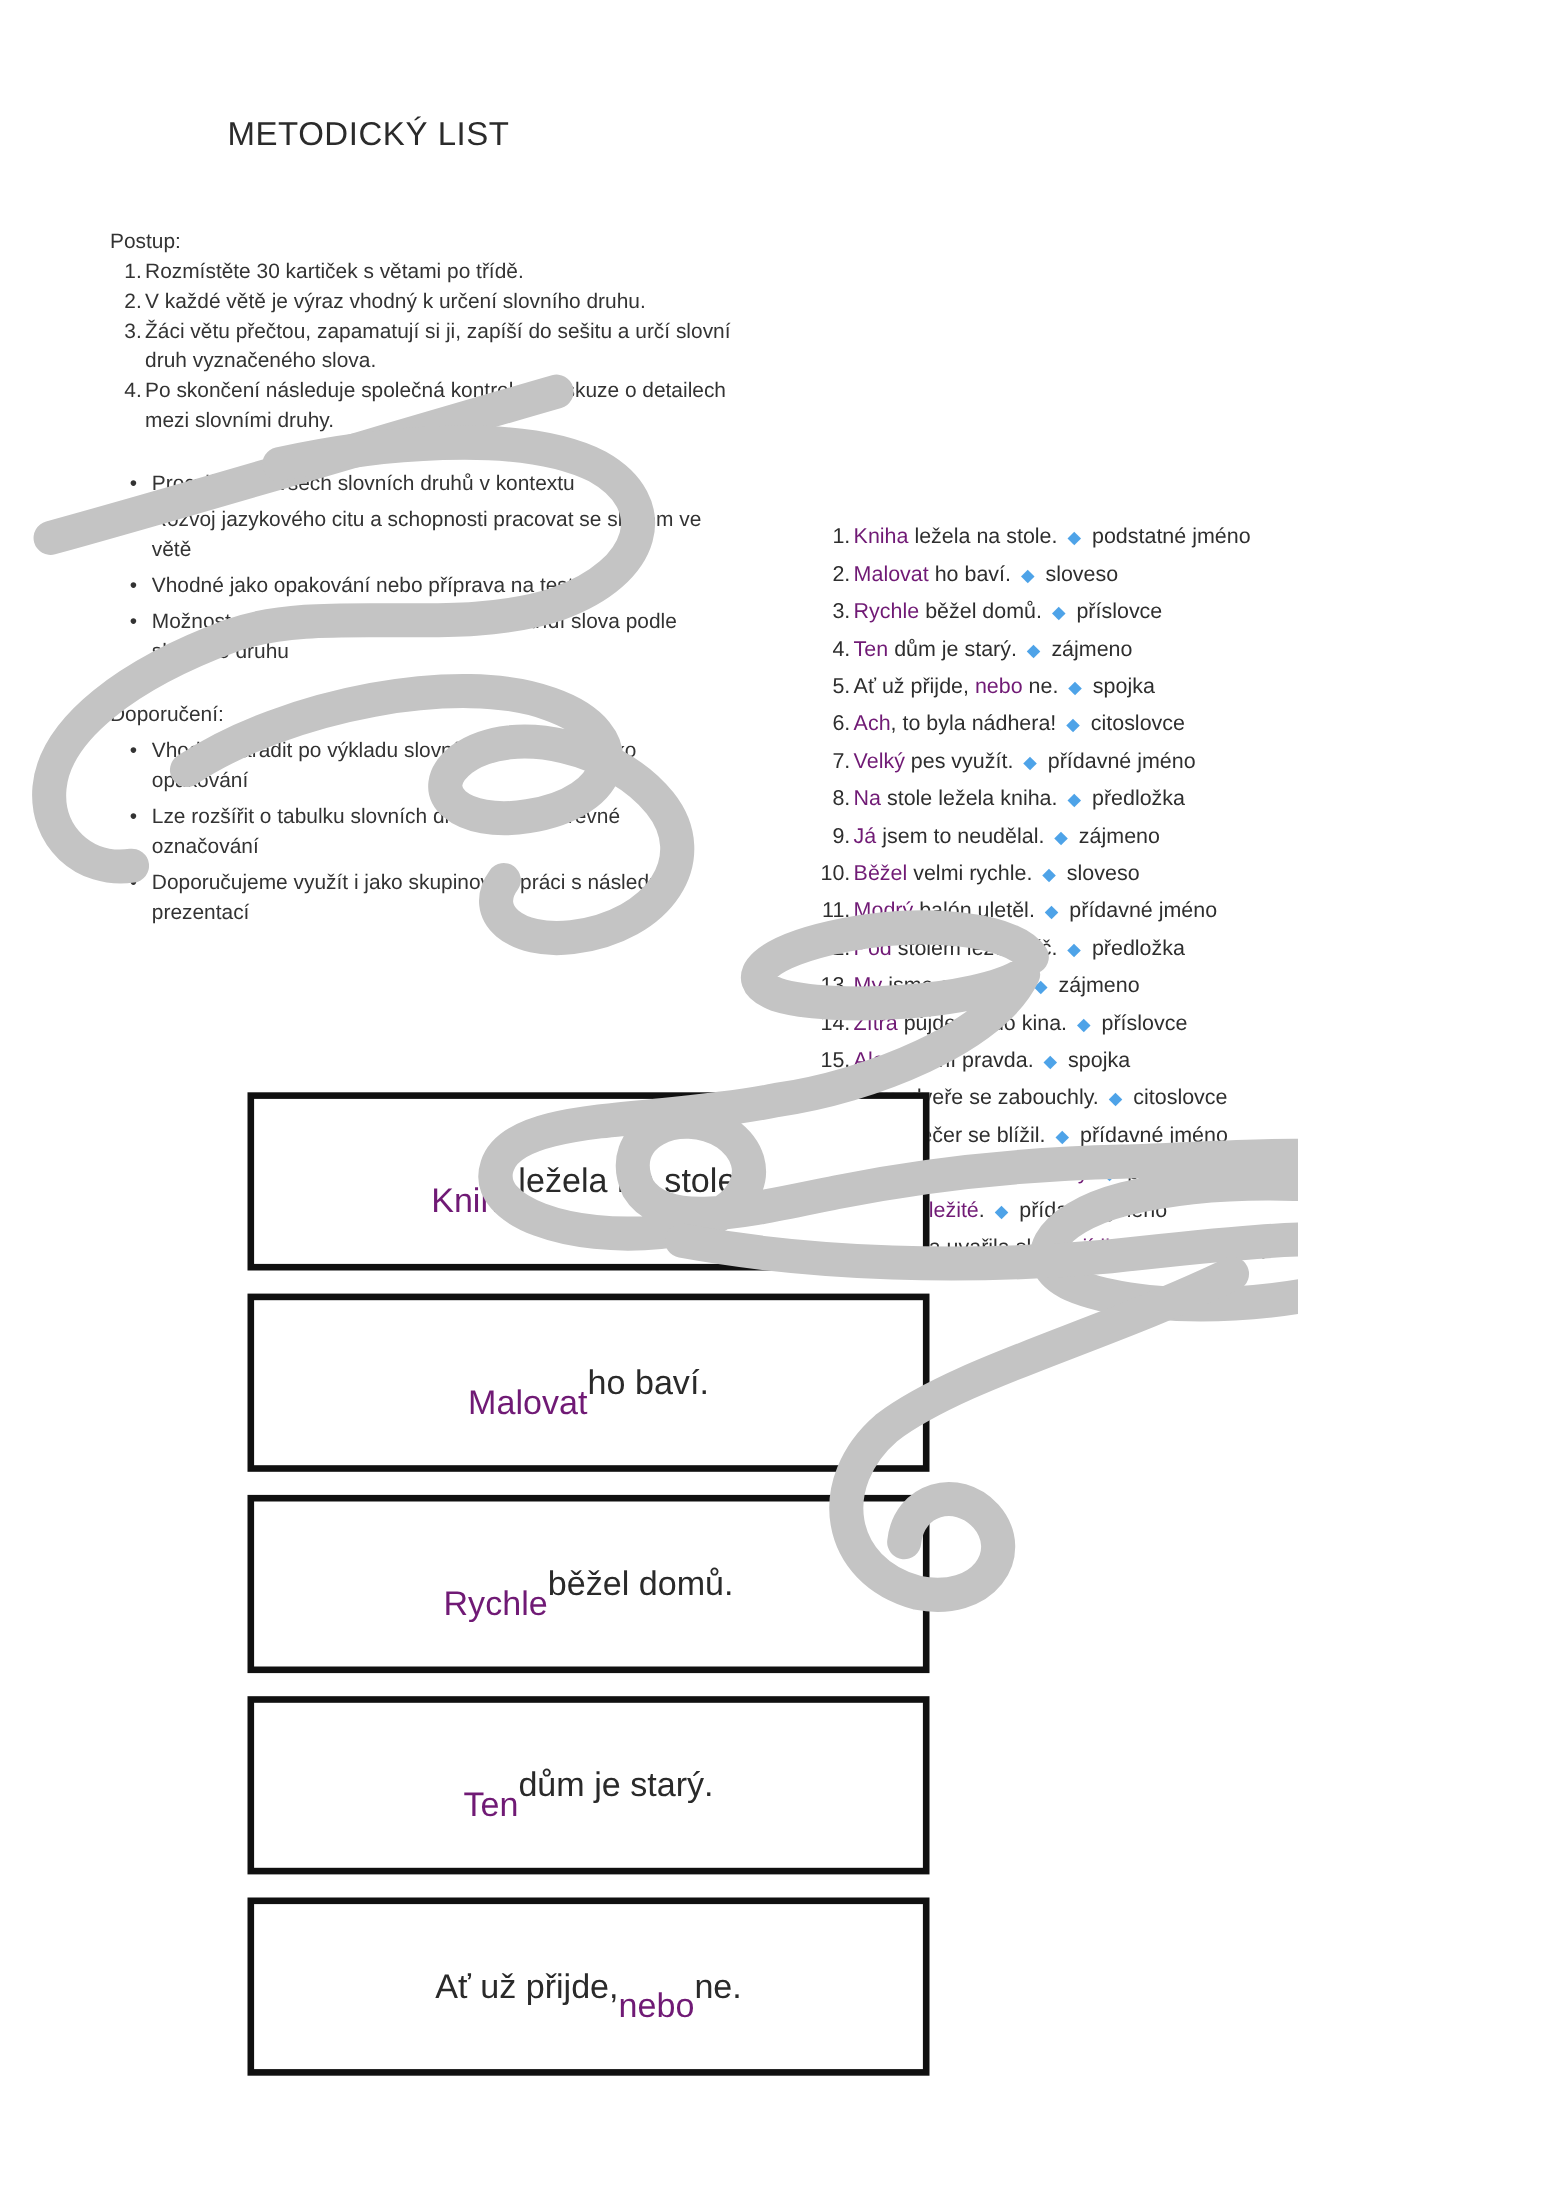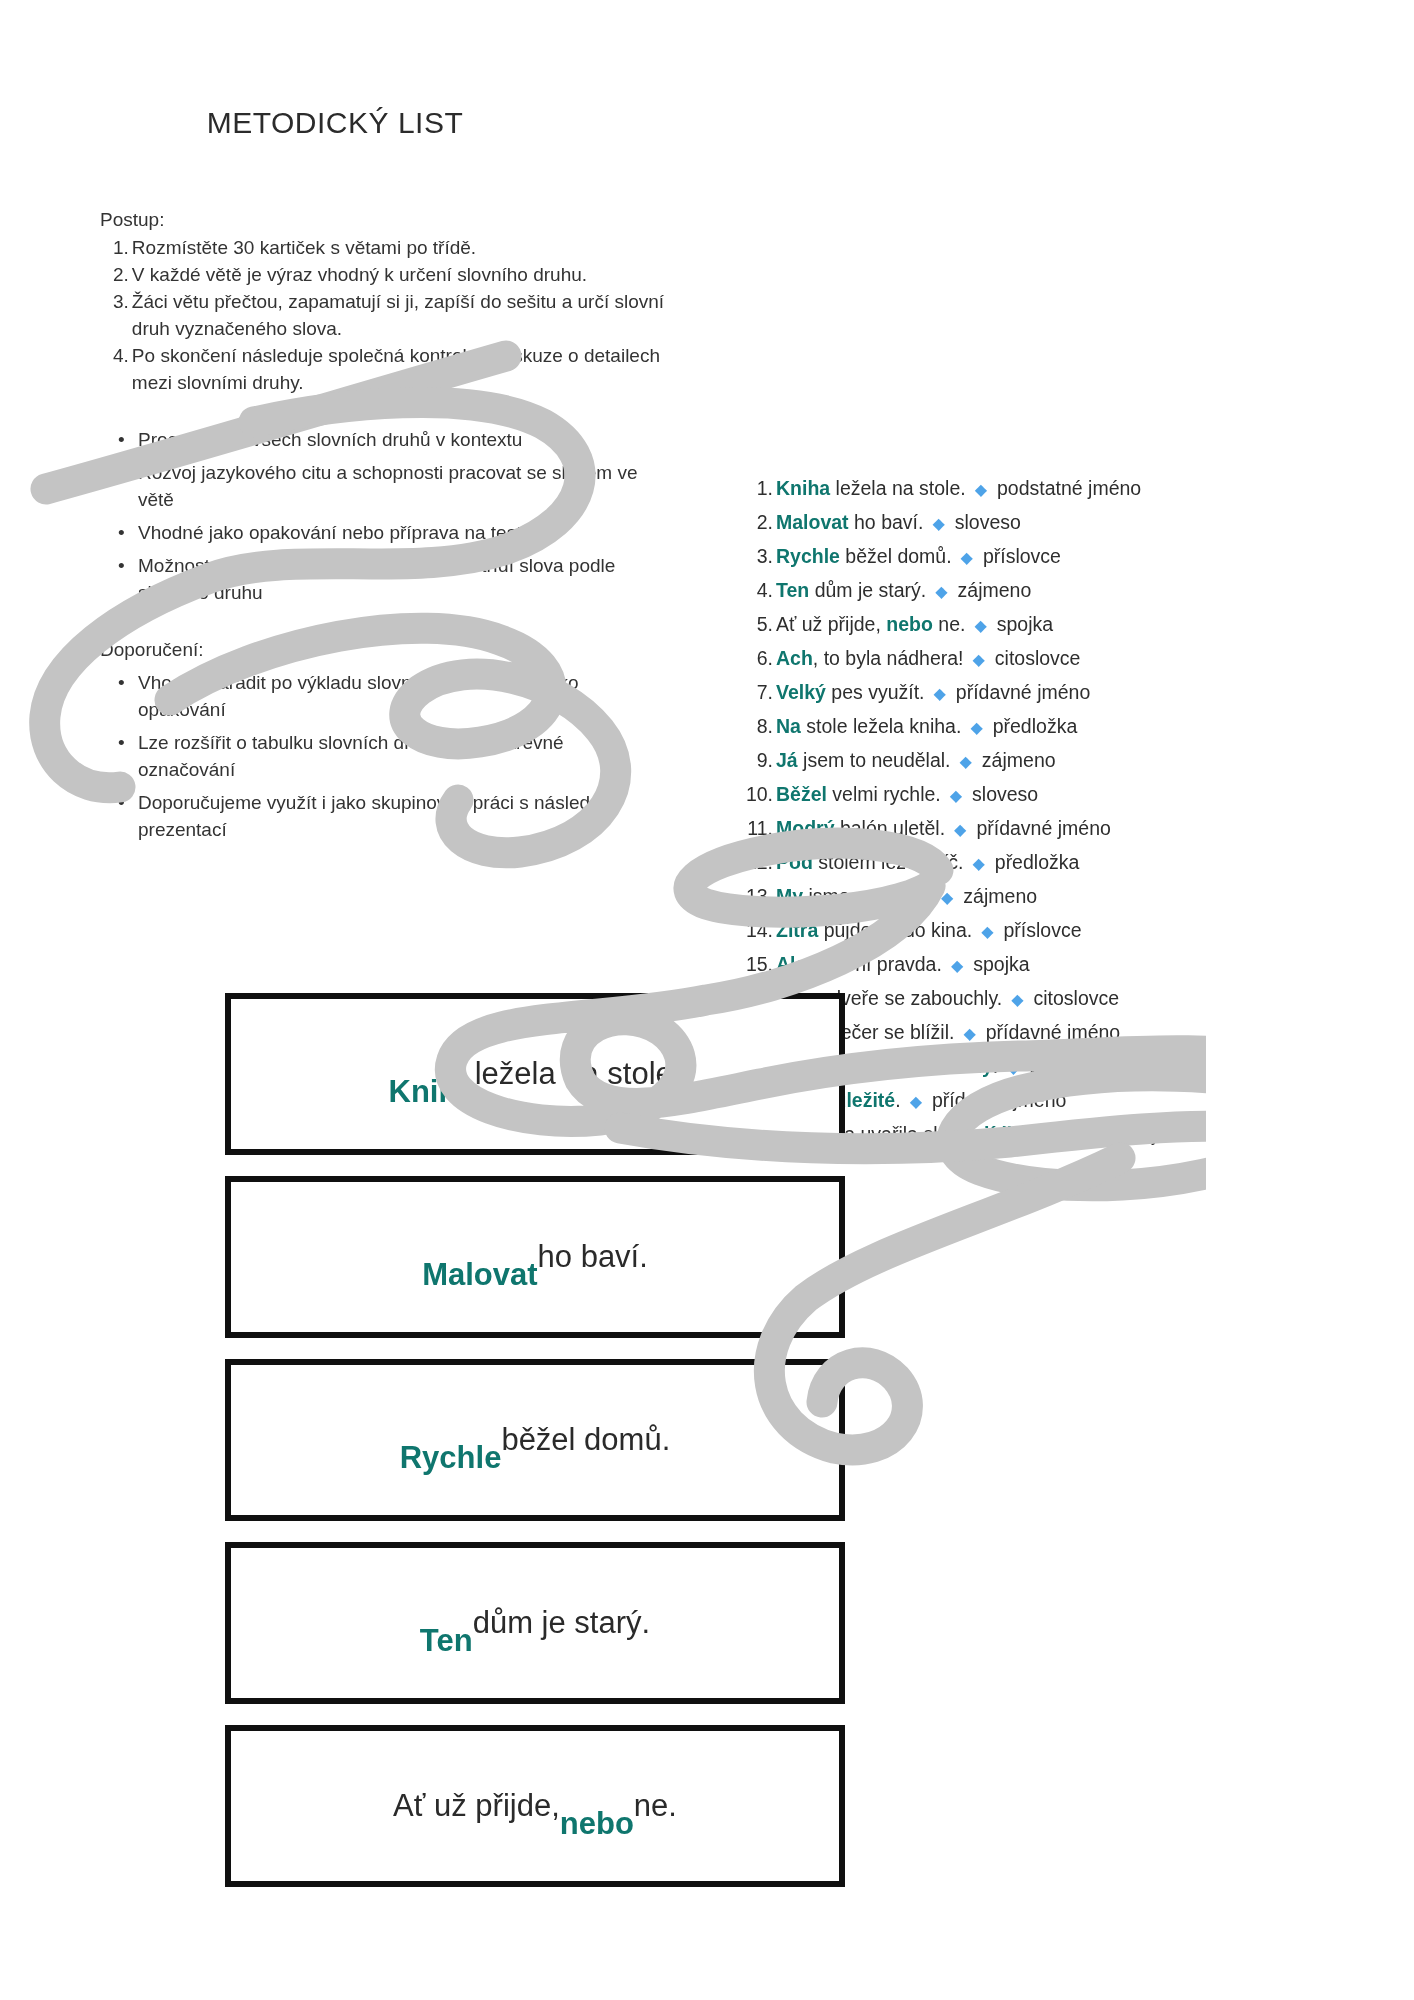--- a/index.html
+++ b/index.html
@@ -1,33 +1,33 @@
 <!DOCTYPE html>
 <html style="--diamond: #4ea3e8; --scribble: #c4c4c4;"><head>
 <meta charset="utf-8">
 <style>
   html,body{margin:0;padding:0;background:#fff;}
   .page{position:relative;width:1180px;height:2000px;background:#ffffff;overflow:hidden;
-        font-family:"Liberation Sans","DejaVu Sans",sans-serif;color:#333;padding-left:26px;}
+        font-family:"Liberation Sans","DejaVu Sans",sans-serif;color:#333;}
   .doc-title{position:absolute;left:100px;top:106px;width:470px;text-align:center;
              font-size:30px;font-weight:400;color:#2b2b2b;letter-spacing:.5px;}
   .left-col{position:absolute;left:100px;top:176px;width:565px;font-size:19px;line-height:27px;color:#333;}
   .sec{margin-top:30px;}
   .sec-head{margin:0 0 1px 0;}
   .o-row{display:flex;padding-left:13px;}
   .o-num{flex:none;margin-right:3px;}
   .b-row{display:flex;margin-top:6px;}
   .b-dot{flex:none;width:20px;margin-left:18px;}
   .reseni-title{position:absolute;left:758px;top:396px;width:552px;text-align:center;
                 font-size:27px;font-weight:700;color:#1a1a1a;letter-spacing:.5px;}
   .reseni-list{position:absolute;left:733px;top:472px;font-size:19.5px;line-height:33px;color:#2e2e2e;}
   .r-row{display:flex;align-items:baseline;white-space:nowrap;}
   .r-num{flex:none;width:40px;text-align:right;margin-right:3px;}
   .diamond{color:var(--diamond,#4ea3e8);font-size:16px;margin:0 10px 0 9px;}
-  .b{font-weight:700;color:#0f766e;margin-top:36px;}
+  .b{font-weight:400;color:#701a75;margin-top:36px;}
   .card{position:absolute;left:225px;width:620px;height:162px;border:6px solid #101010;
         box-sizing:border-box;background:#fff;display:flex;align-items:center;justify-content:center;
         font-size:31px;color:#2a2a2a;white-space:nowrap;}
   .scribble{position:absolute;left:0;top:0;width:1414px;height:2000px;z-index:6;pointer-events:none;}
   .scribble path{fill:none;stroke:var(--scribble,#c4c4c4);stroke-width:31;stroke-linecap:round;stroke-linejoin:round;}
 </style>
 </head>
 <body>
 
 <div class="page">

